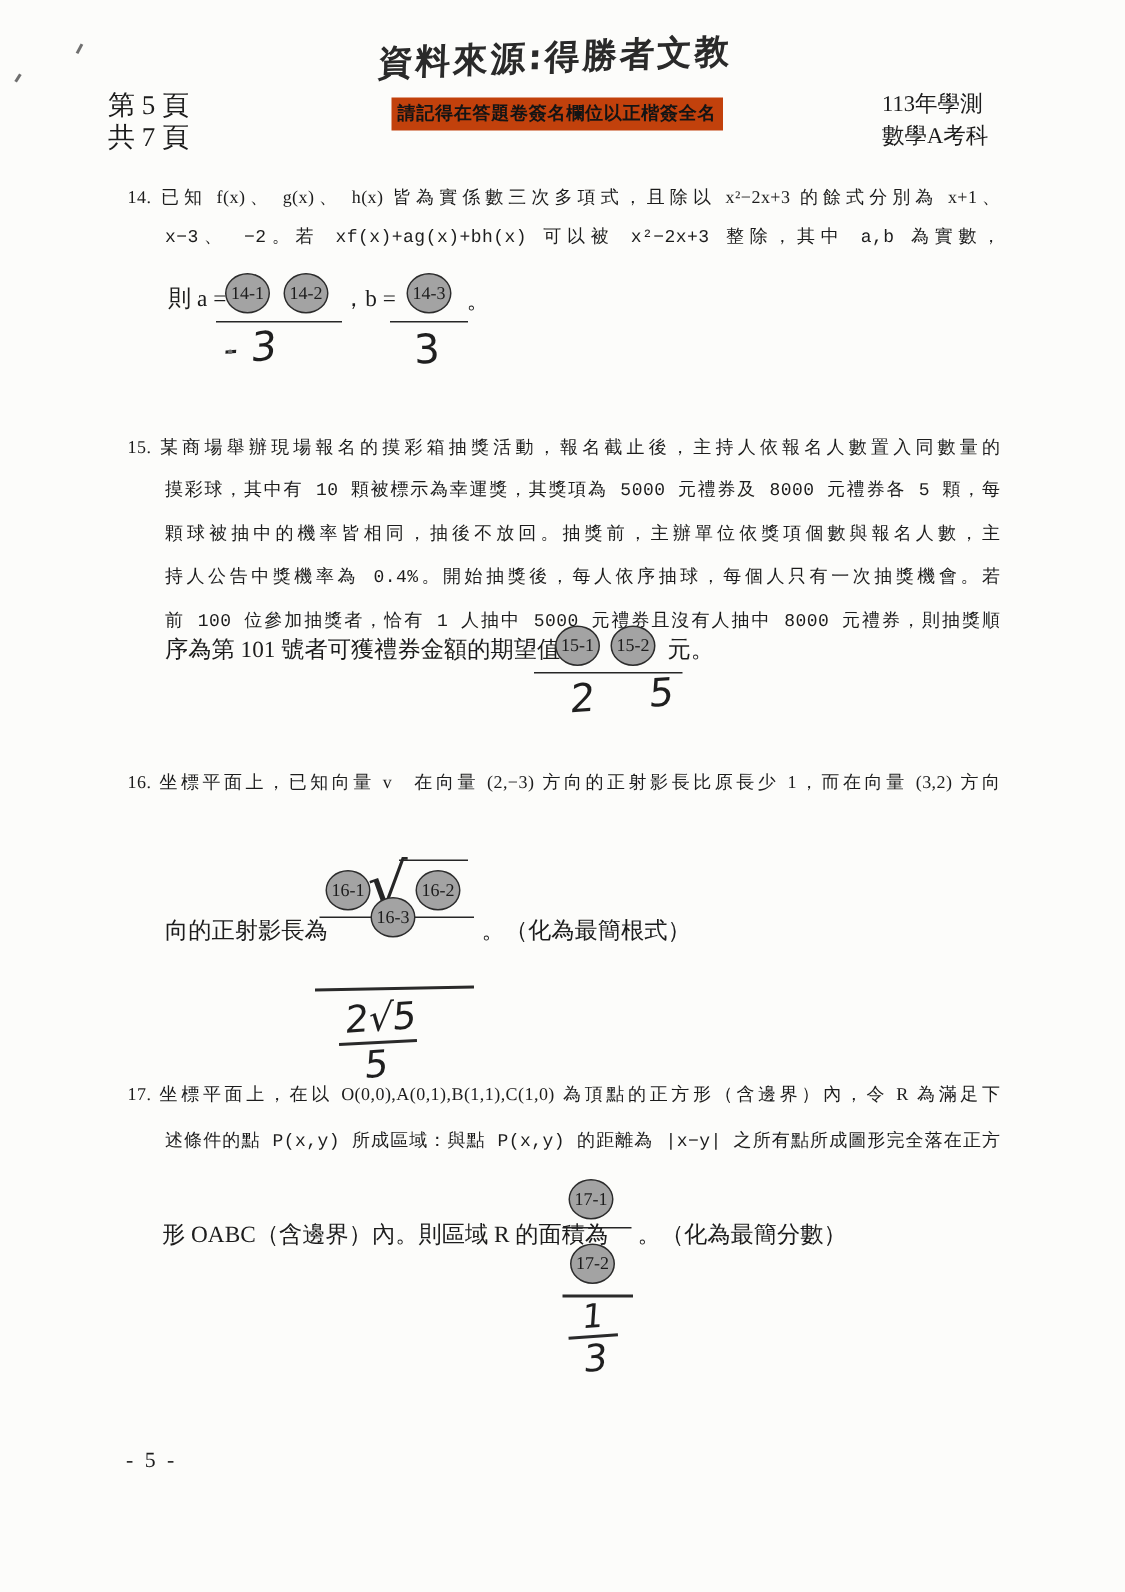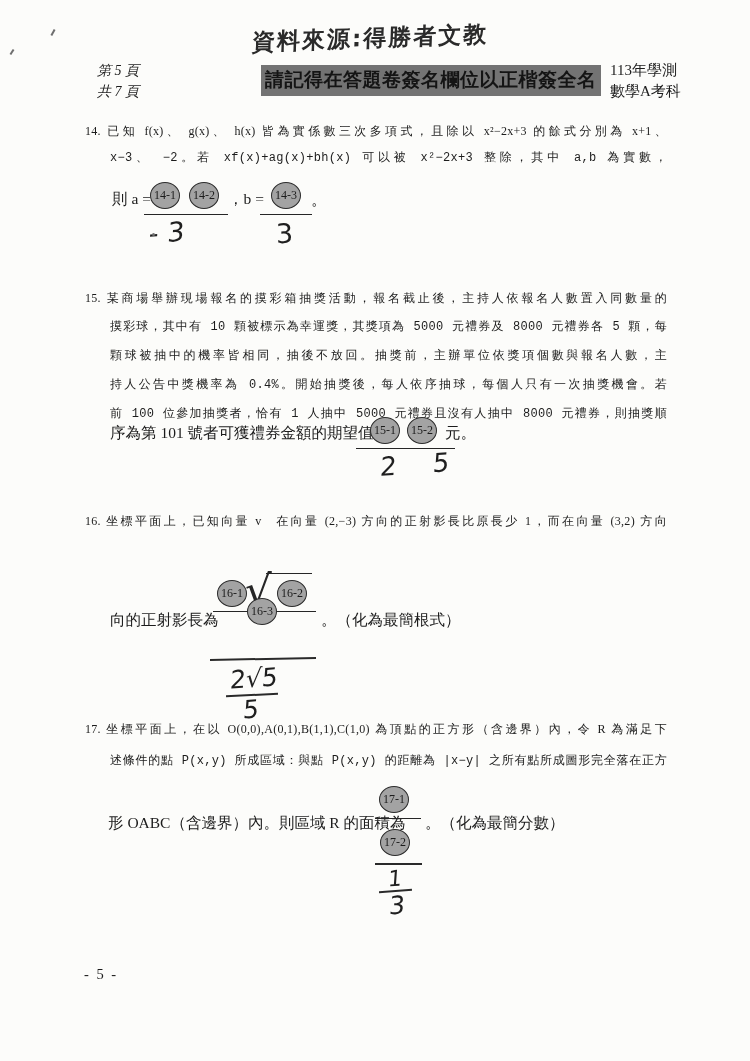--- a/index.html
+++ b/index.html
@@ -10,25 +10,25 @@
   }
   
   .hw-title {
     position:absolute; left:252px; top:22px; width:280px;
     font-family:"DejaVu Sans",sans-serif; font-size:23px; font-weight:600;
     letter-spacing:2px; color:#2a2a2a; transform:rotate(-2deg) skewX(-4deg);
     white-space:nowrap;
   }
   .notice {
     position:absolute; left:261px; top:65px;
-    background:#737373; color:#141414; font-weight:bold; font-size:19px;
+    background:#c2410c; color:#141414; font-weight:bold; font-size:12px;
     padding:2px 4px 3px; letter-spacing:0.5px; white-space:nowrap;
   }
-  .pagenum { position:absolute; left:97px; top:60px; font-size:14px; line-height:21px;font-style:italic; }
-  .examinfo { position:absolute; left:588px; top:60px; font-size:15px; line-height:21px;margin-left:22px; }
+  .pagenum { position:absolute; left:72px; top:60px; font-size:18px; line-height:21px; }
+  .examinfo { position:absolute; left:588px; top:60px; font-size:15px; line-height:21px; }
   
   .line {
     position:absolute; left:85px; width:582px; font-size:12px; line-height:21px;
     text-align:justify; text-align-last:justify; letter-spacing:0.3px;
   }
   .cont { left:110px; width:557px;font-family:Liberation Mono, monospace; }
   .t { position:absolute; font-size:15.5px; white-space:pre; }
   
   .circle {
     position:absolute; width:30px; height:27px; box-sizing:border-box;

